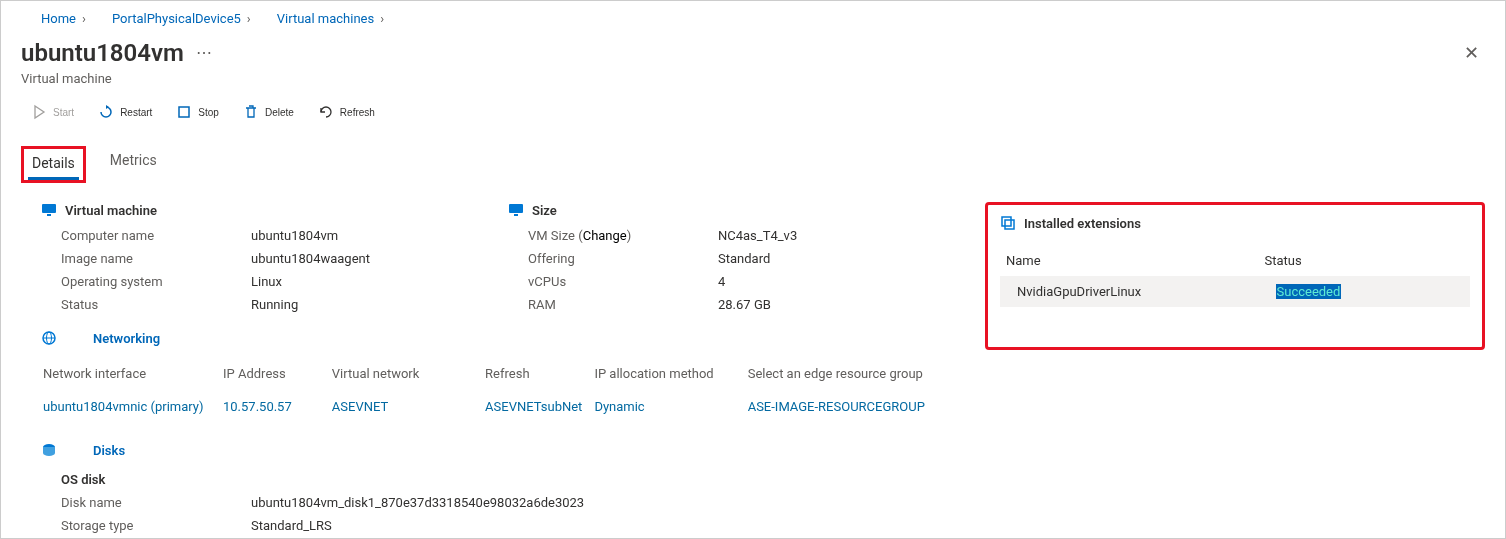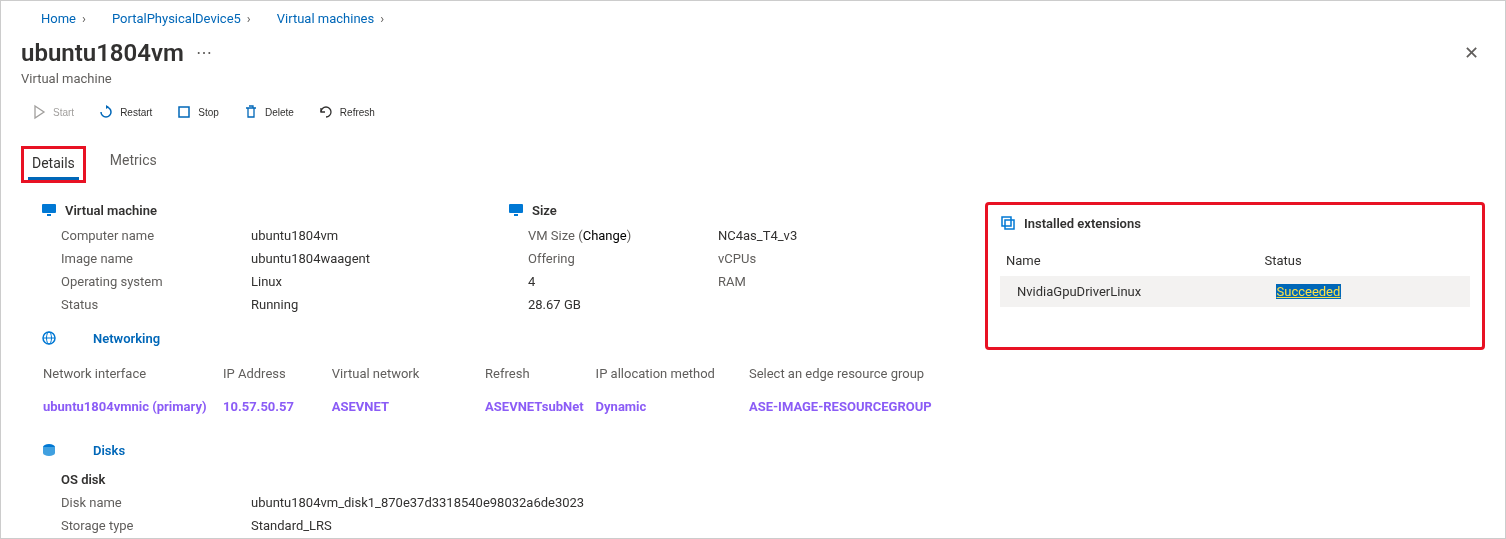--- a/index.html
+++ b/index.html
@@ -107,38 +107,38 @@
     width: 100%;
     margin-top: 10px;
     font-size: 13px;
   }
   .table th {
     text-align: left;
     font-weight: 400;
     color: #605e5c;
     padding: 8px 10px 8px 0;
   }
-  .table td { padding: 8px 10px 8px 0; color: #8b5cf6; font-weight: bold; }
+  .table td { padding: 8px 10px 8px 0; color: #0369a1; }
   .ext-panel {
     border: 3px solid #e81123;
     border-radius: 4px;
     padding: 10px 12px 40px 12px;
   }
   .ext-header {
     display: flex;
     align-items: center;
     gap: 8px;
     font-weight: 600;
     margin-bottom: 14px;
   }
   .ext-table { width: 100%; font-size: 13px; border-collapse: collapse; }
   .ext-table th { text-align: left; font-weight: 400; color: #323130; padding: 8px 6px; }
   .ext-table td { padding: 8px 17px; }
   .ext-table tr.row td { background: #f3f2f1; }
-  .sel-text { background: #0067b8; color: #fde047; padding: 0 1px; text-decoration: underline; }
+  .sel-text { background: #0067b8; color: #5eead4; padding: 0 1px; }
   .os-disk-header { font-weight: 600; margin: 14px 0 8px 20px; font-size: 13px; }
 </style>
 </head>
 <body>
 
 <div class="breadcrumb">
   <a>Home</a>
   <span class="sep">›</span>
   <a>PortalPhysicalDevice5</a>
   <span class="sep">›</span>
@@ -240,20 +240,21 @@
               </svg>
           </span>
           <span>Size</span>
         </div>
         <div class="kv-grid">
           <div class="k">
             <span>VM Size</span> (<span class="link-text">Change</span>)
           </div>
           <div class="v">NC4as_T4_v3</div>
           <div class="k">Offering</div>
+          <div class="v">Standard</div>
           <div class="k">vCPUs</div>
           <div class="v">4</div>
           <div class="k">RAM</div>
           <div class="v">28.67 GB</div>
         </div>
       </div>
     </div>
 
     <div class="sec-header link" style="margin-top:18px;">
       <span class="sec-icon">

